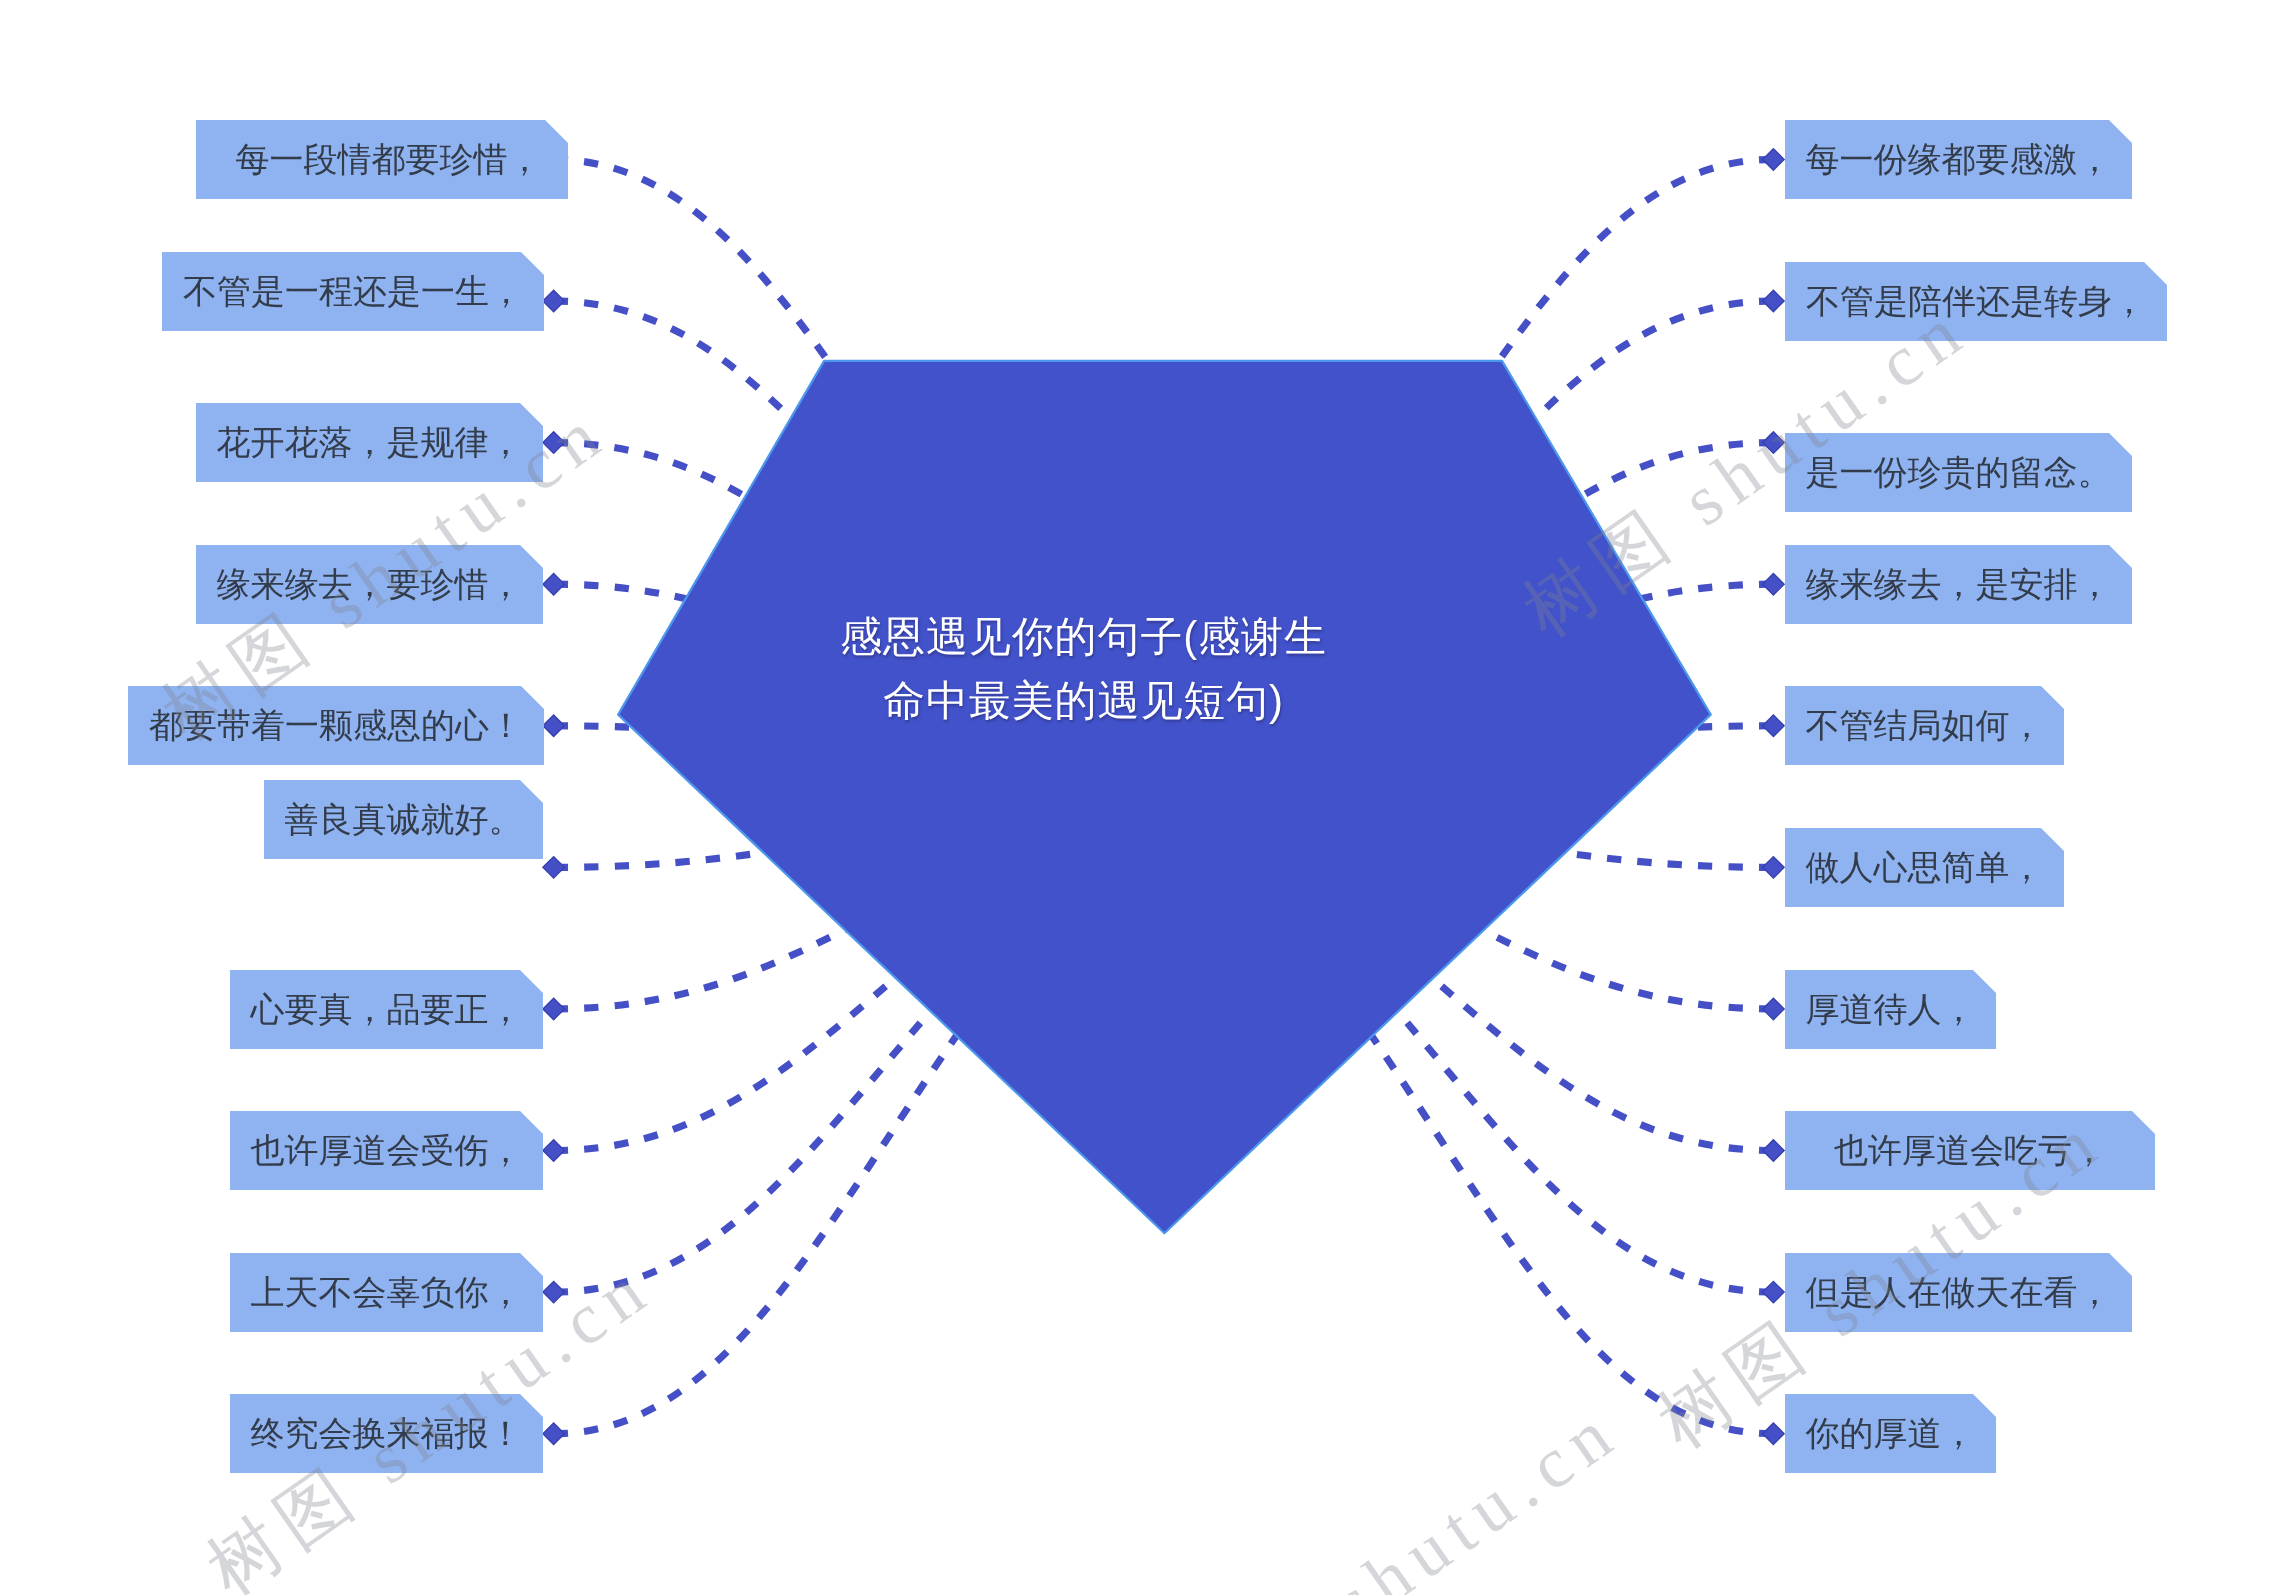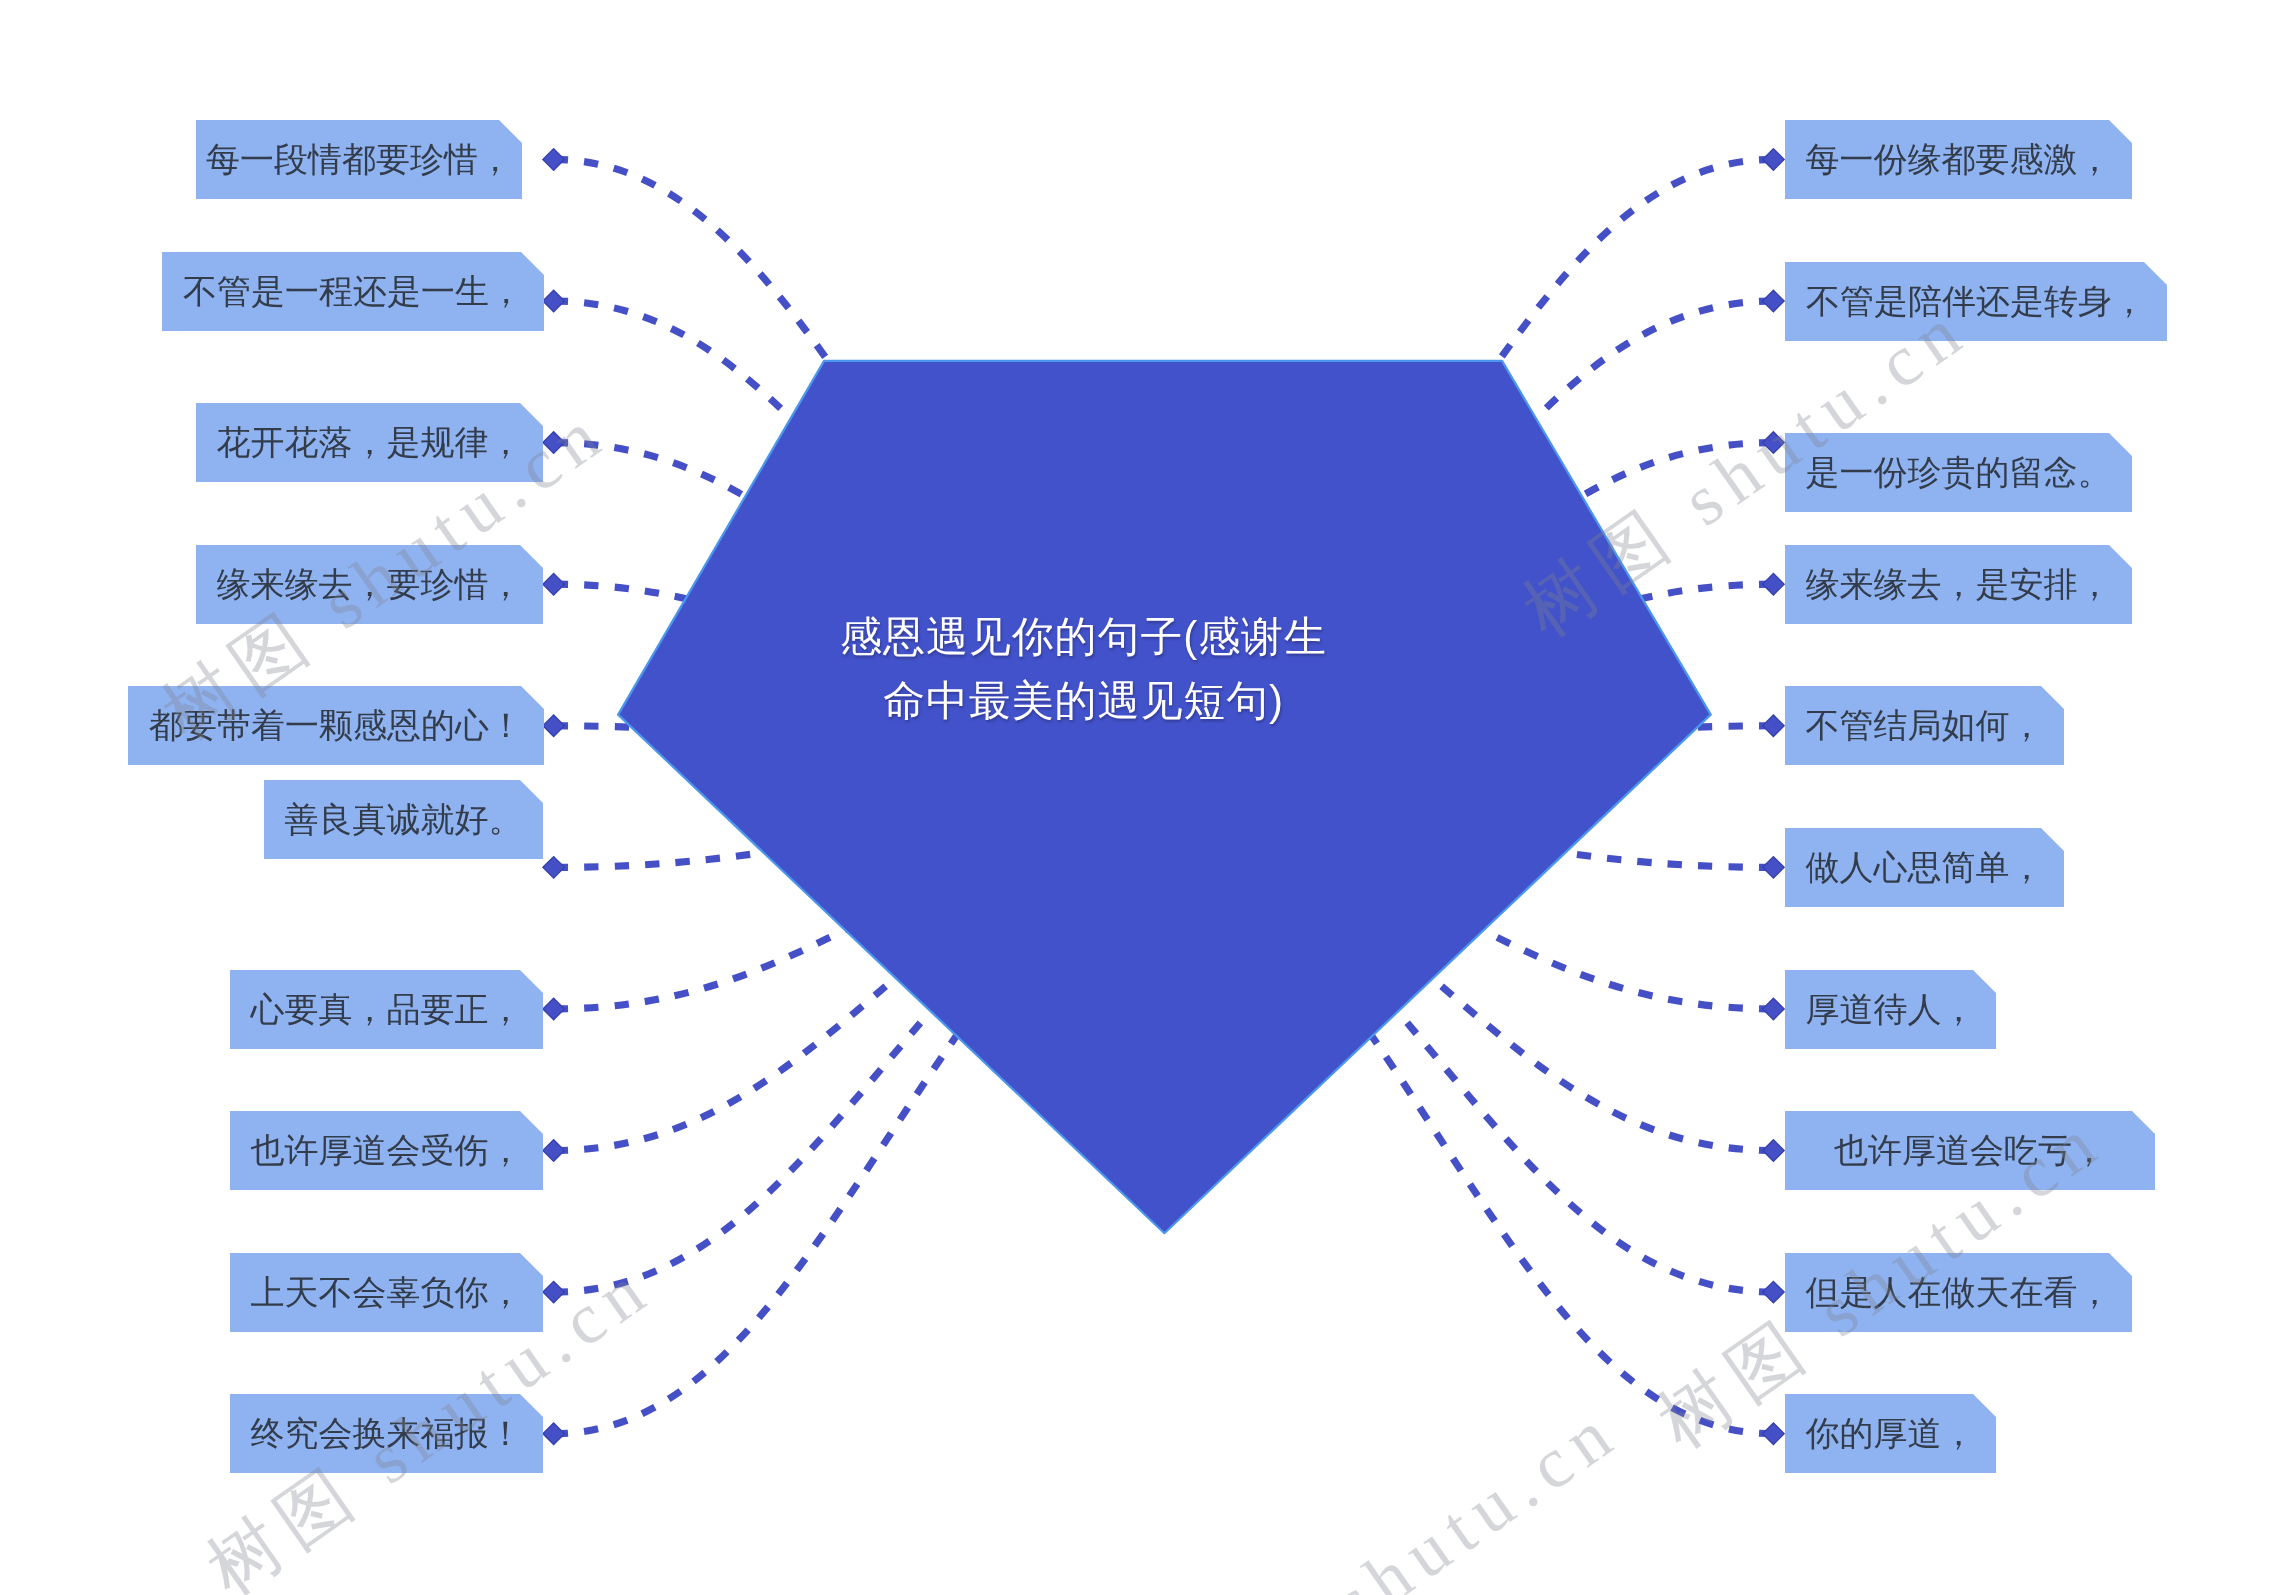--- a/index.html
+++ b/index.html
@@ -99,21 +99,21 @@
         <rect x="1971.5" y="1592.3999999999999" width="17" height="17" fill="#4550C7" stroke="#3640AE" stroke-width="1.5" transform="rotate(45 1980 1600.8999999999999)"></rect>
       </g>
   </svg>
 
   <div id="central-topic">
     <div>感恩遇见你的句子(感谢生</div>
     <div>命中最美的遇见短句)</div>
   </div>
 
   <div id="nodes">
-      <div class="topic-node" style="top: 120px; width: 326px; left: 196px;">每一段情都要珍惜，</div>
+      <div class="topic-node" style="top: 120px; width: 359px; left: 196px; padding-left: 13px;">每一段情都要珍惜，</div>
       <div class="topic-node" style="top: 252px; width: 382px; left: 162px;">不管是一程还是一生，</div>
       <div class="topic-node" style="top: 403px; width: 347px; left: 196px;">花开花落，是规律，</div>
       <div class="topic-node" style="top: 545px; width: 347px; left: 196px;">缘来缘去，要珍惜，</div>
       <div class="topic-node" style="top: 686px; width: 416px; left: 128px;">都要带着一颗感恩的心！</div>
       <div class="topic-node" style="top: 780px; width: 279px; left: 264px;">善良真诚就好。</div>
       <div class="topic-node" style="top: 970px; width: 313px; left: 230px;">心要真，品要正，</div>
       <div class="topic-node" style="top: 1111px; width: 313px; left: 230px;">也许厚道会受伤，</div>
       <div class="topic-node" style="top: 1253px; width: 313px; left: 230px;">上天不会辜负你，</div>
       <div class="topic-node" style="top: 1394px; width: 313px; left: 230px;">终究会换来福报！</div>
       <div class="topic-node" style="top: 120px; width: 347px; left: 1785px;">每一份缘都要感激，</div>

